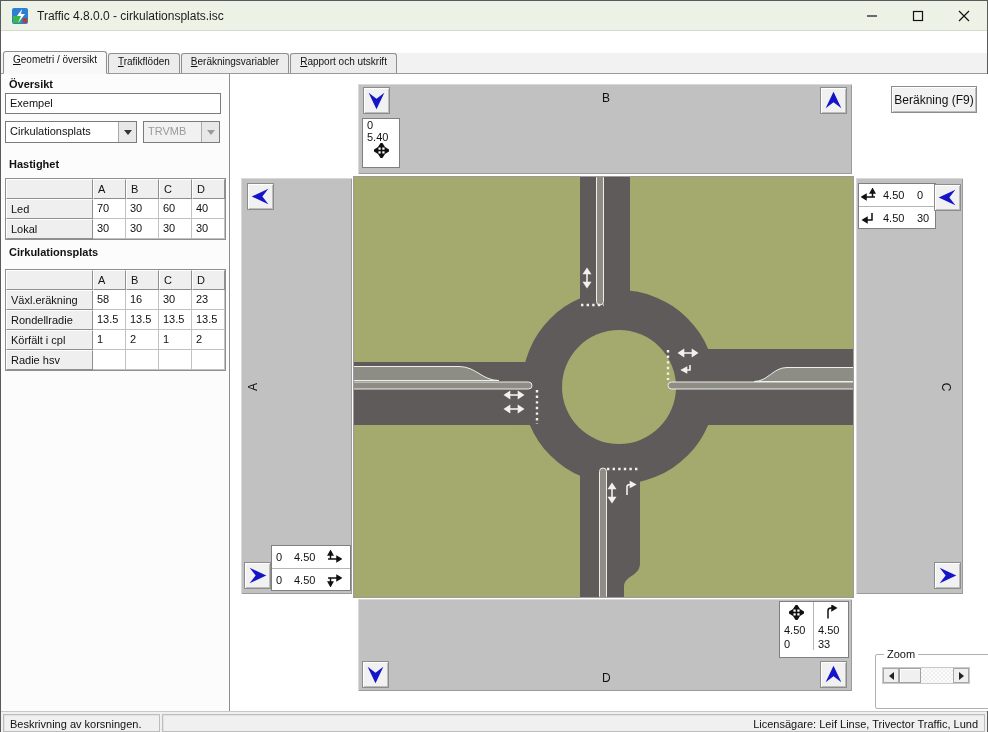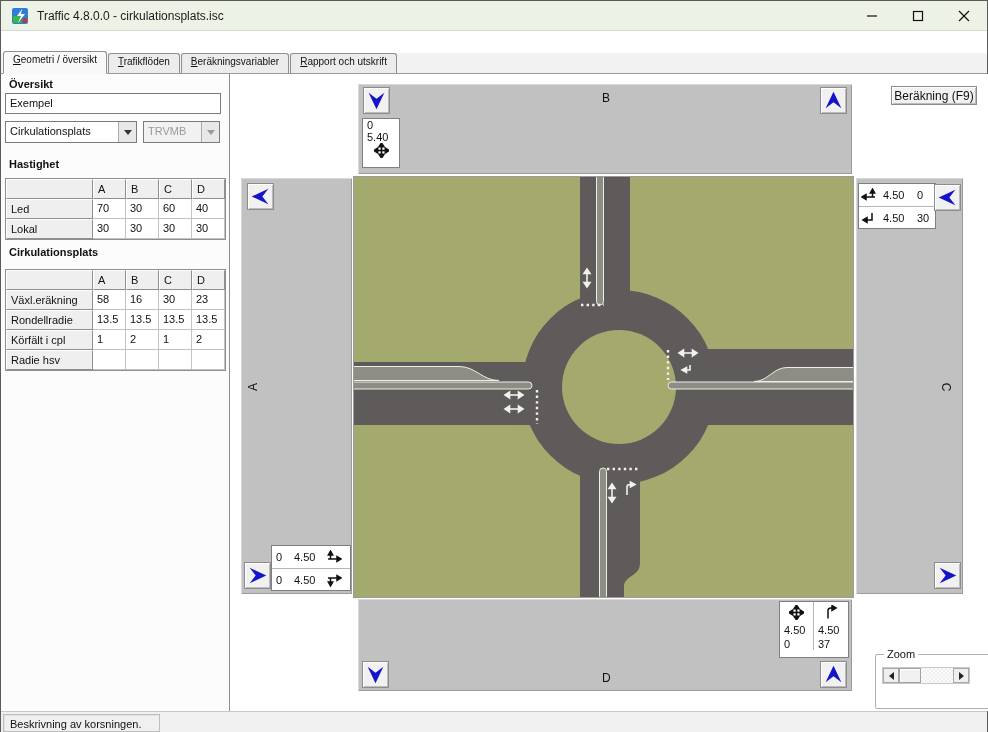--- a/index.html
+++ b/index.html
@@ -46,21 +46,21 @@
   .grow{display:flex;}
   .cell{box-sizing:border-box;height:20px;padding:3px 0 0 4px;font-size:11px;overflow:hidden;white-space:nowrap;}
   .cell.raised{background:#efefef;border:1px solid;border-color:#ffffff #8f8f8f #8f8f8f #ffffff;}
   .cell.val{background:#fff;border-right:1px solid #c2c2c2;border-bottom:1px solid #c2c2c2;}
   .w-lbl{width:87px;}.w-col{width:33px;}
   
   .main{position:absolute;left:230px;top:73px;width:758px;height:637px;background:#fff;}
   .btn3d{background:#f1f1f1;border:1px solid #8c8c8c;box-sizing:border-box;
          box-shadow:inset 1px 1px 0 rgba(255,255,255,.95), inset -1px -1px 0 rgba(0,0,0,.22);
          display:flex;align-items:center;justify-content:center;}
-  .calc-btn{position:absolute;left:660px;top:12px;width:86px;height:19px;font-size:12px;}
+  .calc-btn{position:absolute;left:660px;top:12px;width:86px;height:27px;font-size:12px;}
   .strip{position:absolute;background:#c1c1c1;box-shadow:inset 1px 1px 0 #d9d9d9, inset -1px -1px 0 #9b9b9b;}
   .strip-b{left:127px;top:10px;width:494px;height:90px;}
   .strip-a{left:10px;top:104px;width:111px;height:416px;}
   .strip-c{left:625px;top:104px;width:107px;height:416px;}
   .strip-d{left:127px;top:525px;width:494px;height:92px;}
   .navbtn{position:absolute;width:27px;height:27px;}
   .ap-label{position:absolute;font-size:12px;color:#111;}
   .rot-ccw{transform:rotate(-90deg);}
   .rot-cw{transform:rotate(90deg);}
   .lanebox{position:absolute;background:#fff;border:1px solid #7f7f7f;box-sizing:border-box;}
@@ -357,21 +357,21 @@
         </div><div class="lcol">
           <div class="licon" style="height:20px;">
             <svg width="16" height="15" viewBox="0 0 16 14">
                 <g stroke="#111" stroke-width="1.5" fill="#111">
                   <path d="M5,13 L5,5 Q5,2.5 8,2.5 L10,2.5" fill="none"></path>
                   <path d="M13,2.5 L9,0.1 L9,4.9 Z"></path>
                 </g>
               </svg>
           </div>
           <span class="lv">4.50</span>
-          <span class="lv">37</span>
+          <span class="lv">33</span>
         </div>
       </div>
       <div class="btn3d navbtn" style="left:4px;top:62px;">
         <svg width="27" height="27" viewBox="0 0 27 27">
             <path d="M5,5 L13.5,23 L22,5 L13.5,11.5 Z" fill="#1414c8"></path>
           </svg>
       </div>
       <div class="ap-label" style="left:244px;top:72px;">D</div>
       <div class="btn3d navbtn" style="left:462px;top:62px;">
         <svg width="27" height="27" viewBox="0 0 27 27">
@@ -457,15 +457,16 @@
         <span class="strack"></span>
         <span class="sbtn">
             <span class="tri-right"></span>
           </span>
       </div>
     </fieldset>
   </div>
 
   <div class="statusbar">
     <div class="sb-box sb-left">Beskrivning av korsningen.</div>
+    <div class="sb-box sb-right">Licensägare: Leif Linse, Trivector Traffic, Lund</div>
   </div>
 
 </div>
 
 </body></html>

